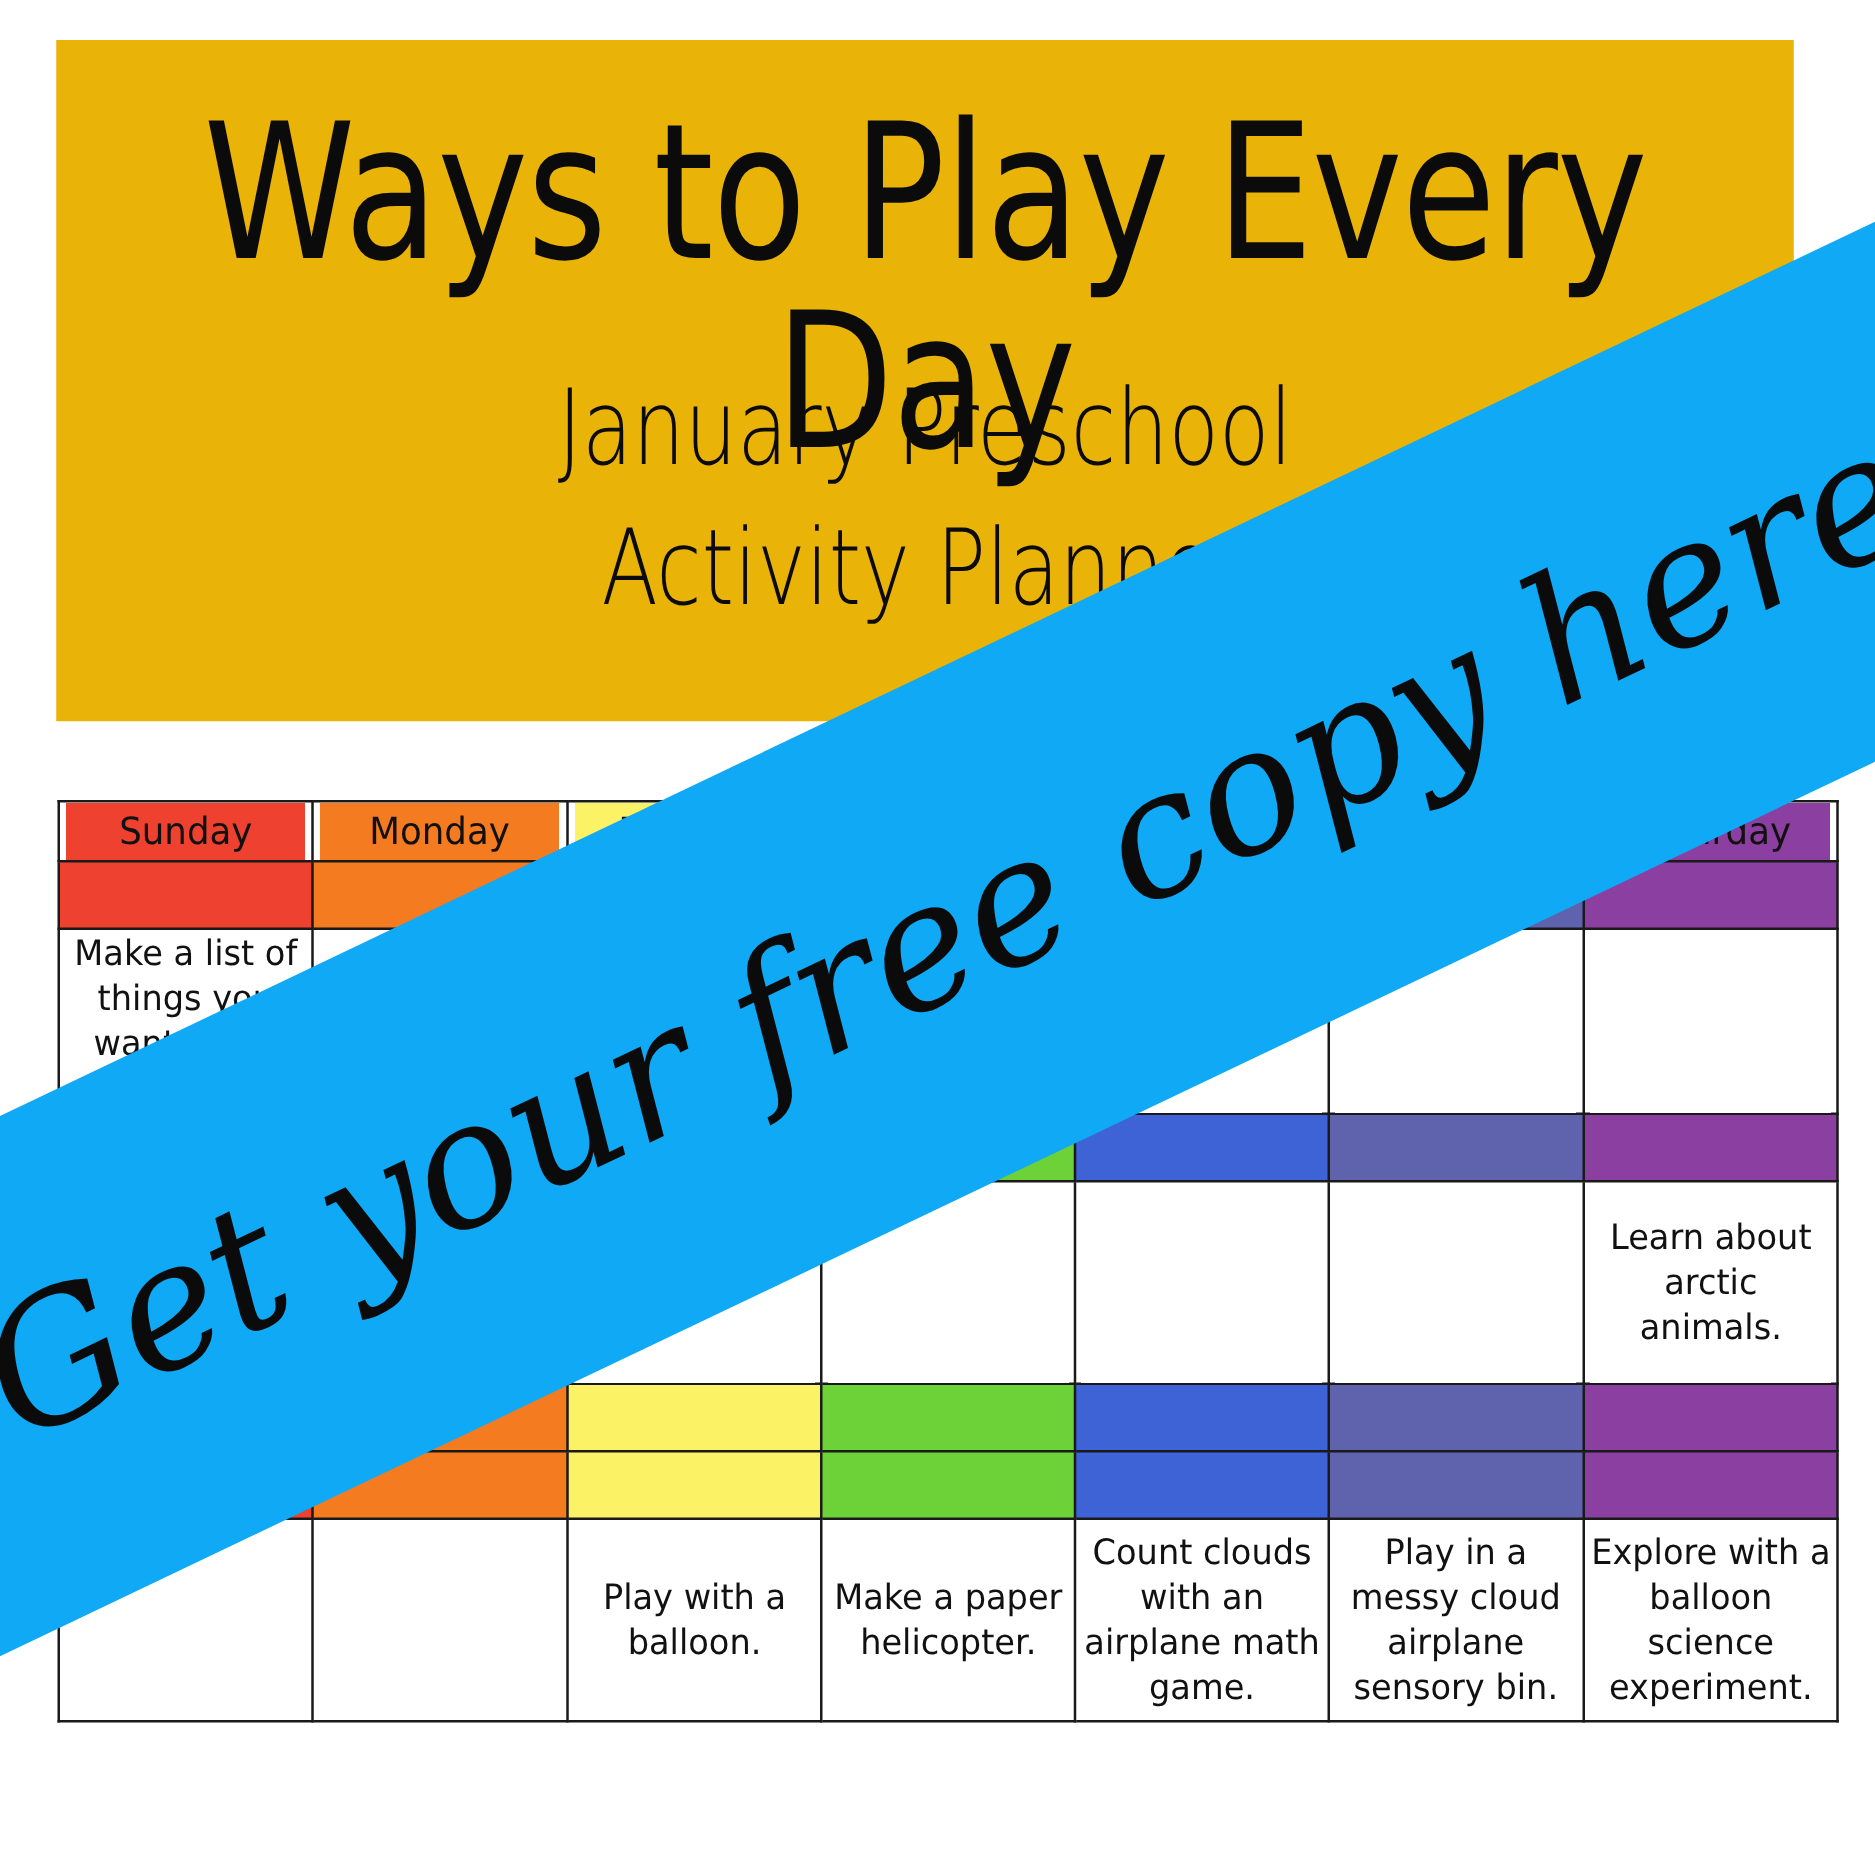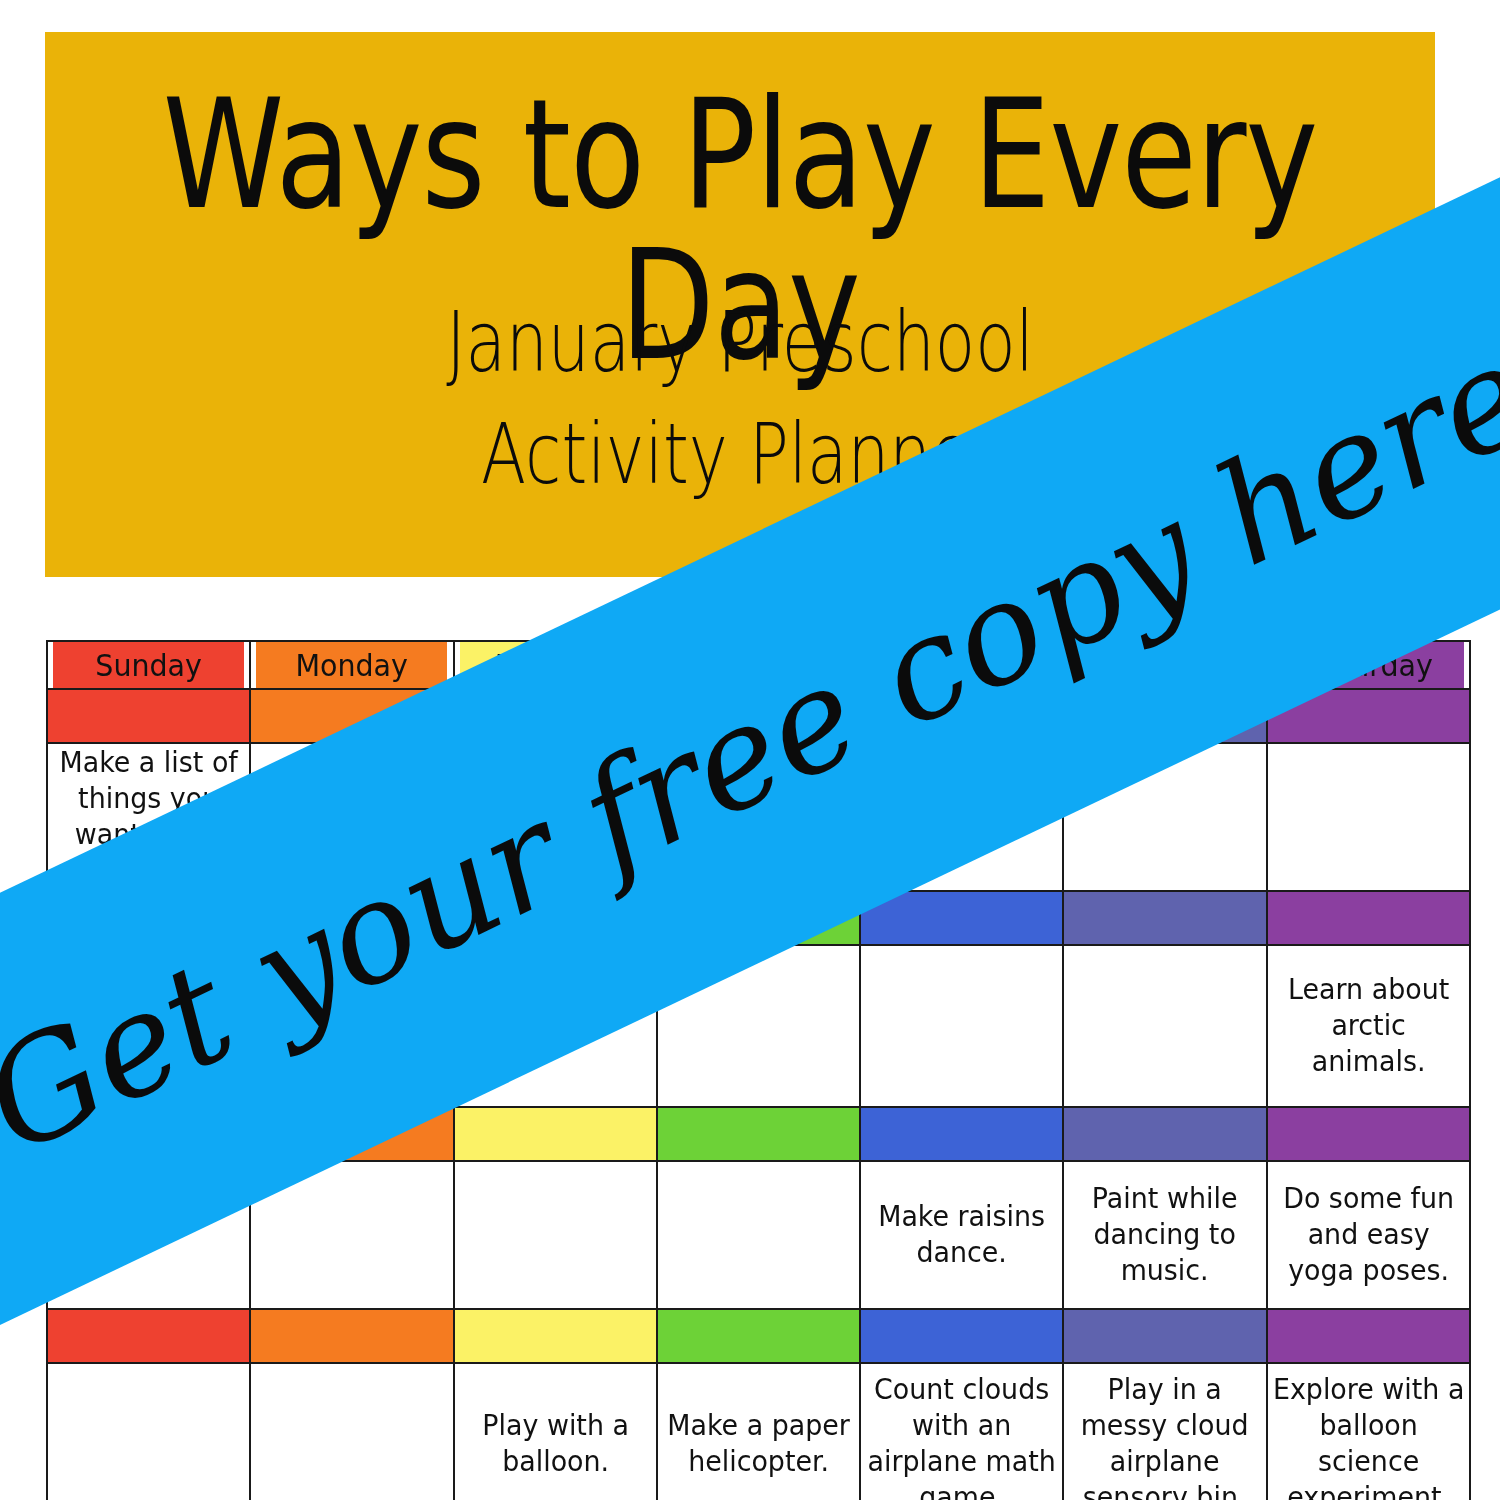--- a/index.html
+++ b/index.html
@@ -164,29 +164,20 @@
     </tr>
 
     <tr>
       <td class="colorband" style="background: rgb(238, 65, 48);"></td>
       <td class="colorband" style="background: rgb(245, 123, 32);"></td>
       <td class="colorband" style="background: rgb(251, 242, 102);"></td>
       <td class="colorband" style="background: rgb(109, 210, 55);"></td>
       <td class="colorband" style="background: rgb(61, 99, 214);"></td>
       <td class="colorband" style="background: rgb(95, 99, 174);"></td>
       <td class="colorband" style="background: rgb(139, 63, 160);"></td>
-    </tr>
-    <tr>
-      <td class="cal-cell"></td>
-      <td class="cal-cell"></td>
-      <td class="cal-cell"></td>
-      <td class="cal-cell"></td>
-      <td class="cal-cell">Make raisins dance.</td>
-      <td class="cal-cell">Paint while dancing to music.</td>
-      <td class="cal-cell">Do some fun and easy yoga poses.</td>
     </tr>
 
     <tr>
       <td class="colorband" style="background: rgb(238, 65, 48);"></td>
       <td class="colorband" style="background: rgb(245, 123, 32);"></td>
       <td class="colorband" style="background: rgb(251, 242, 102);"></td>
       <td class="colorband" style="background: rgb(109, 210, 55);"></td>
       <td class="colorband" style="background: rgb(61, 99, 214);"></td>
       <td class="colorband" style="background: rgb(95, 99, 174);"></td>
       <td class="colorband" style="background: rgb(139, 63, 160);"></td>

